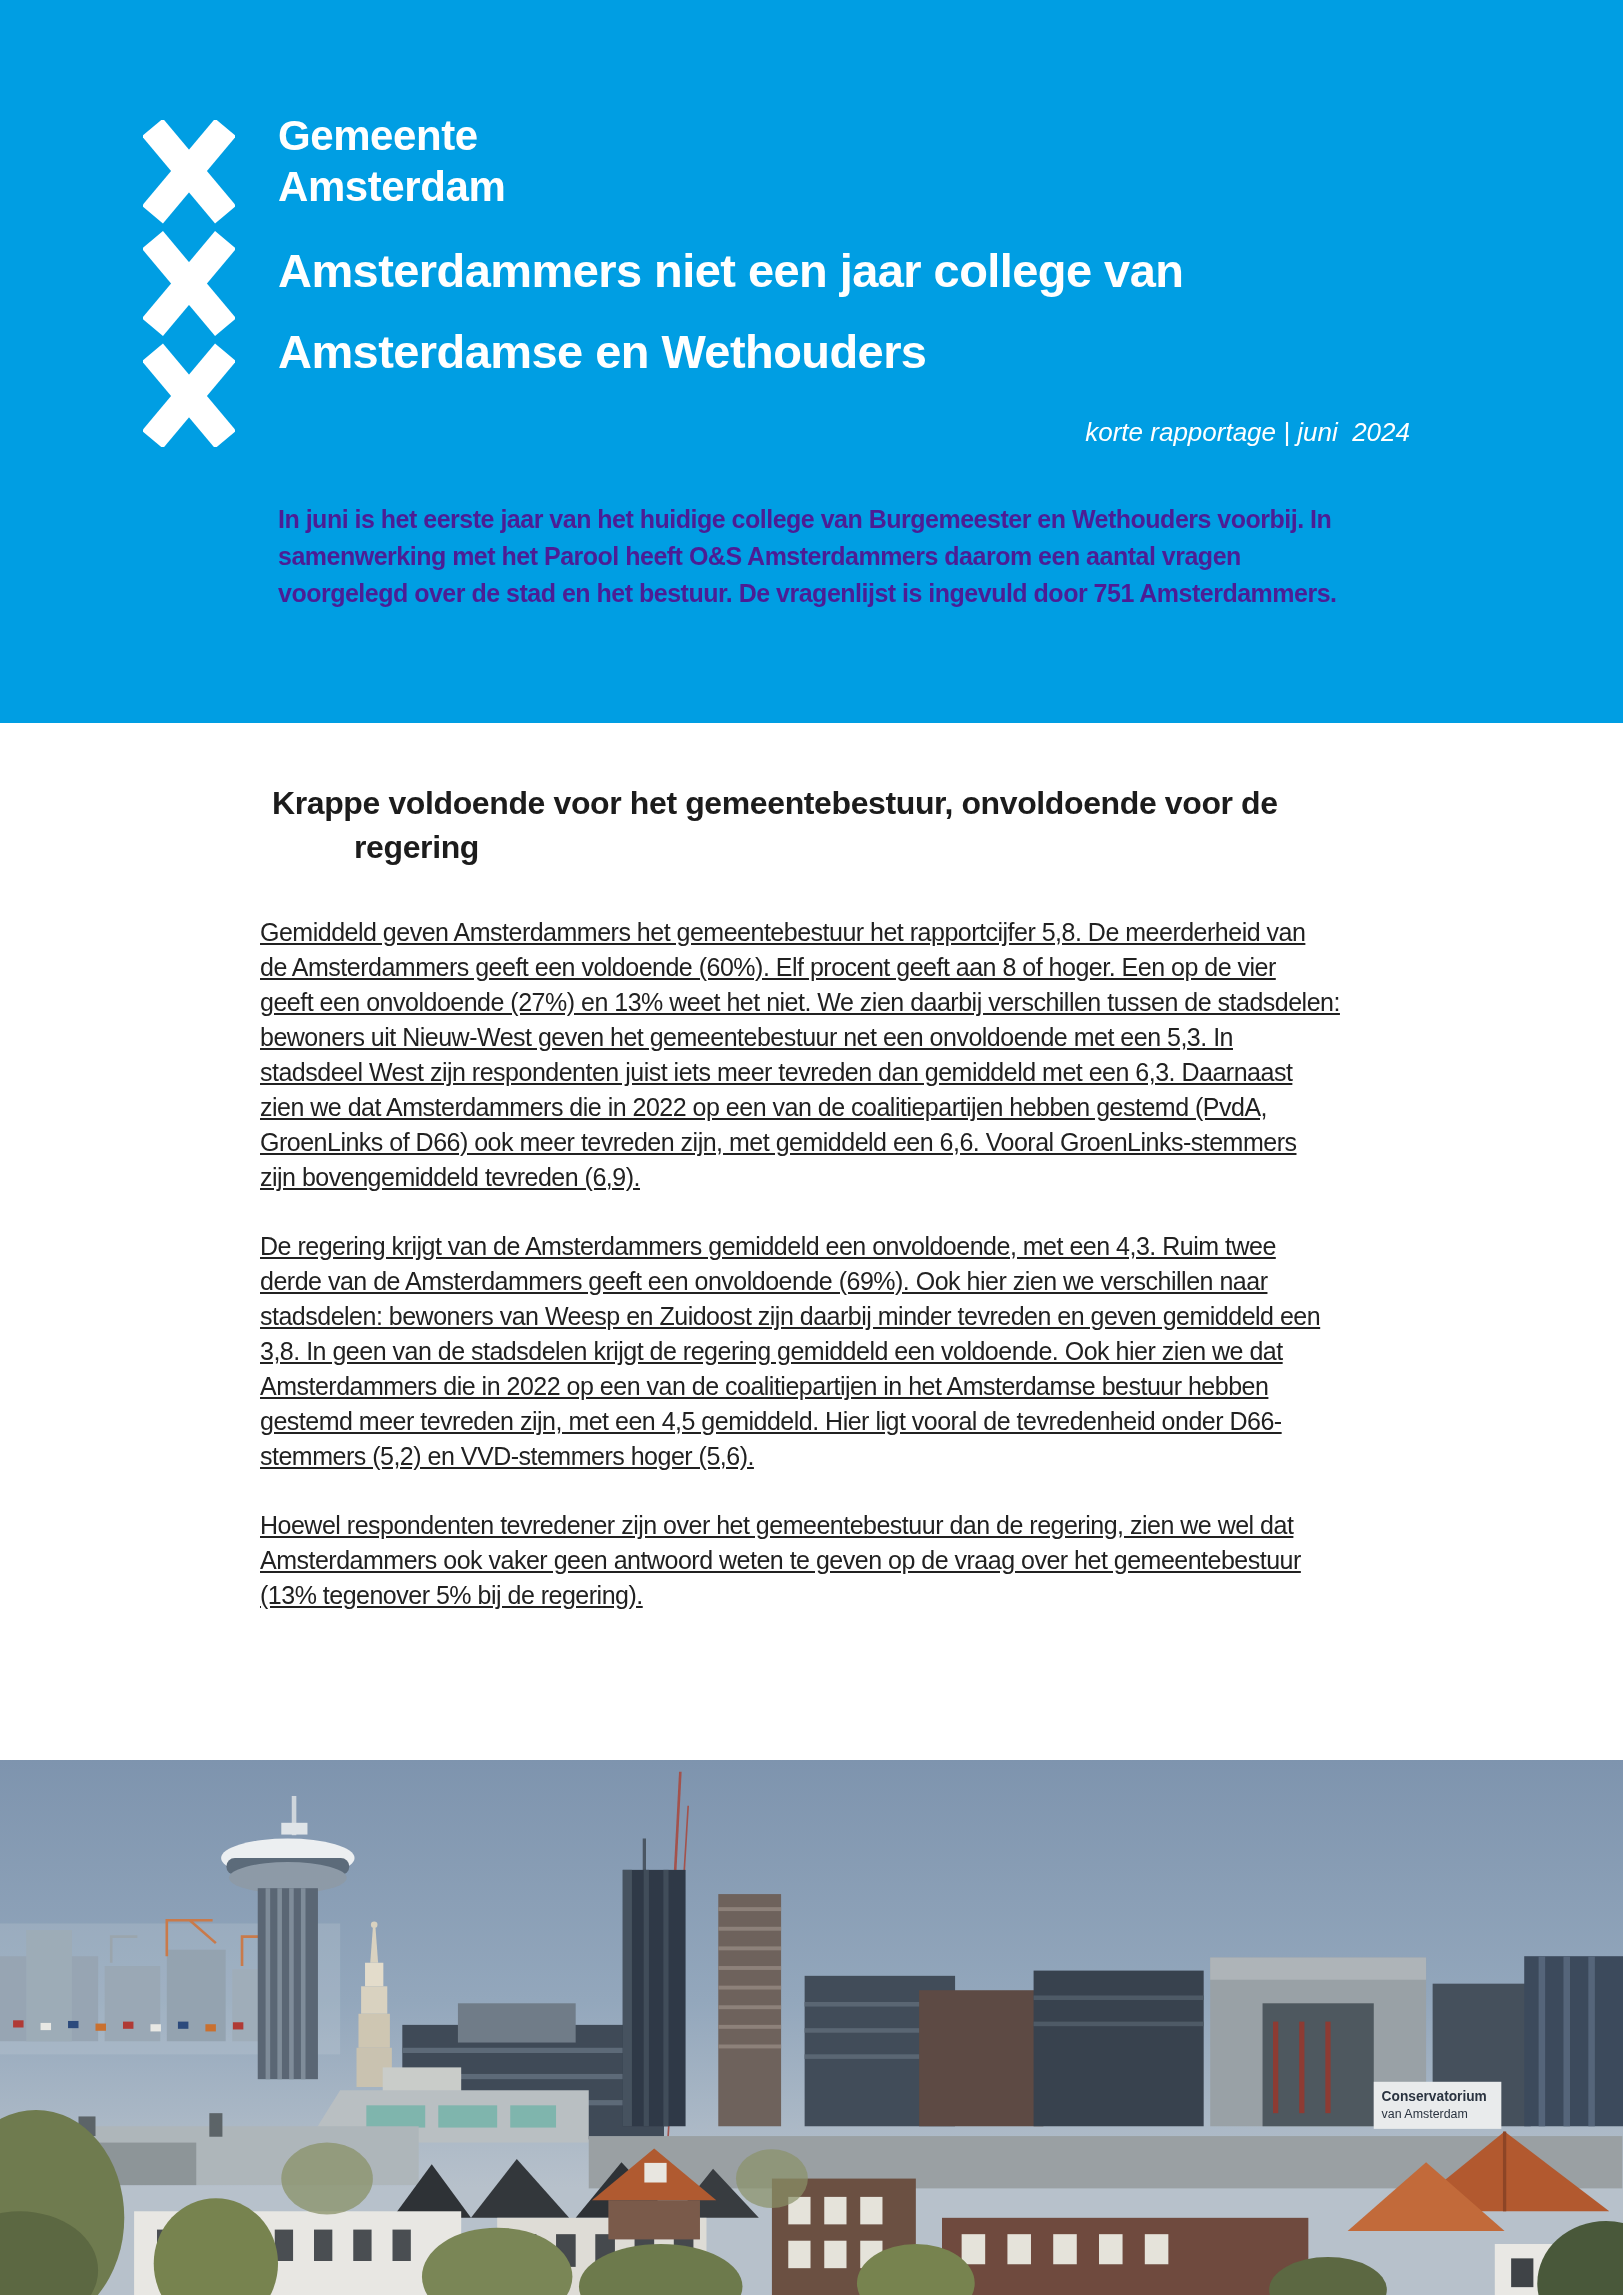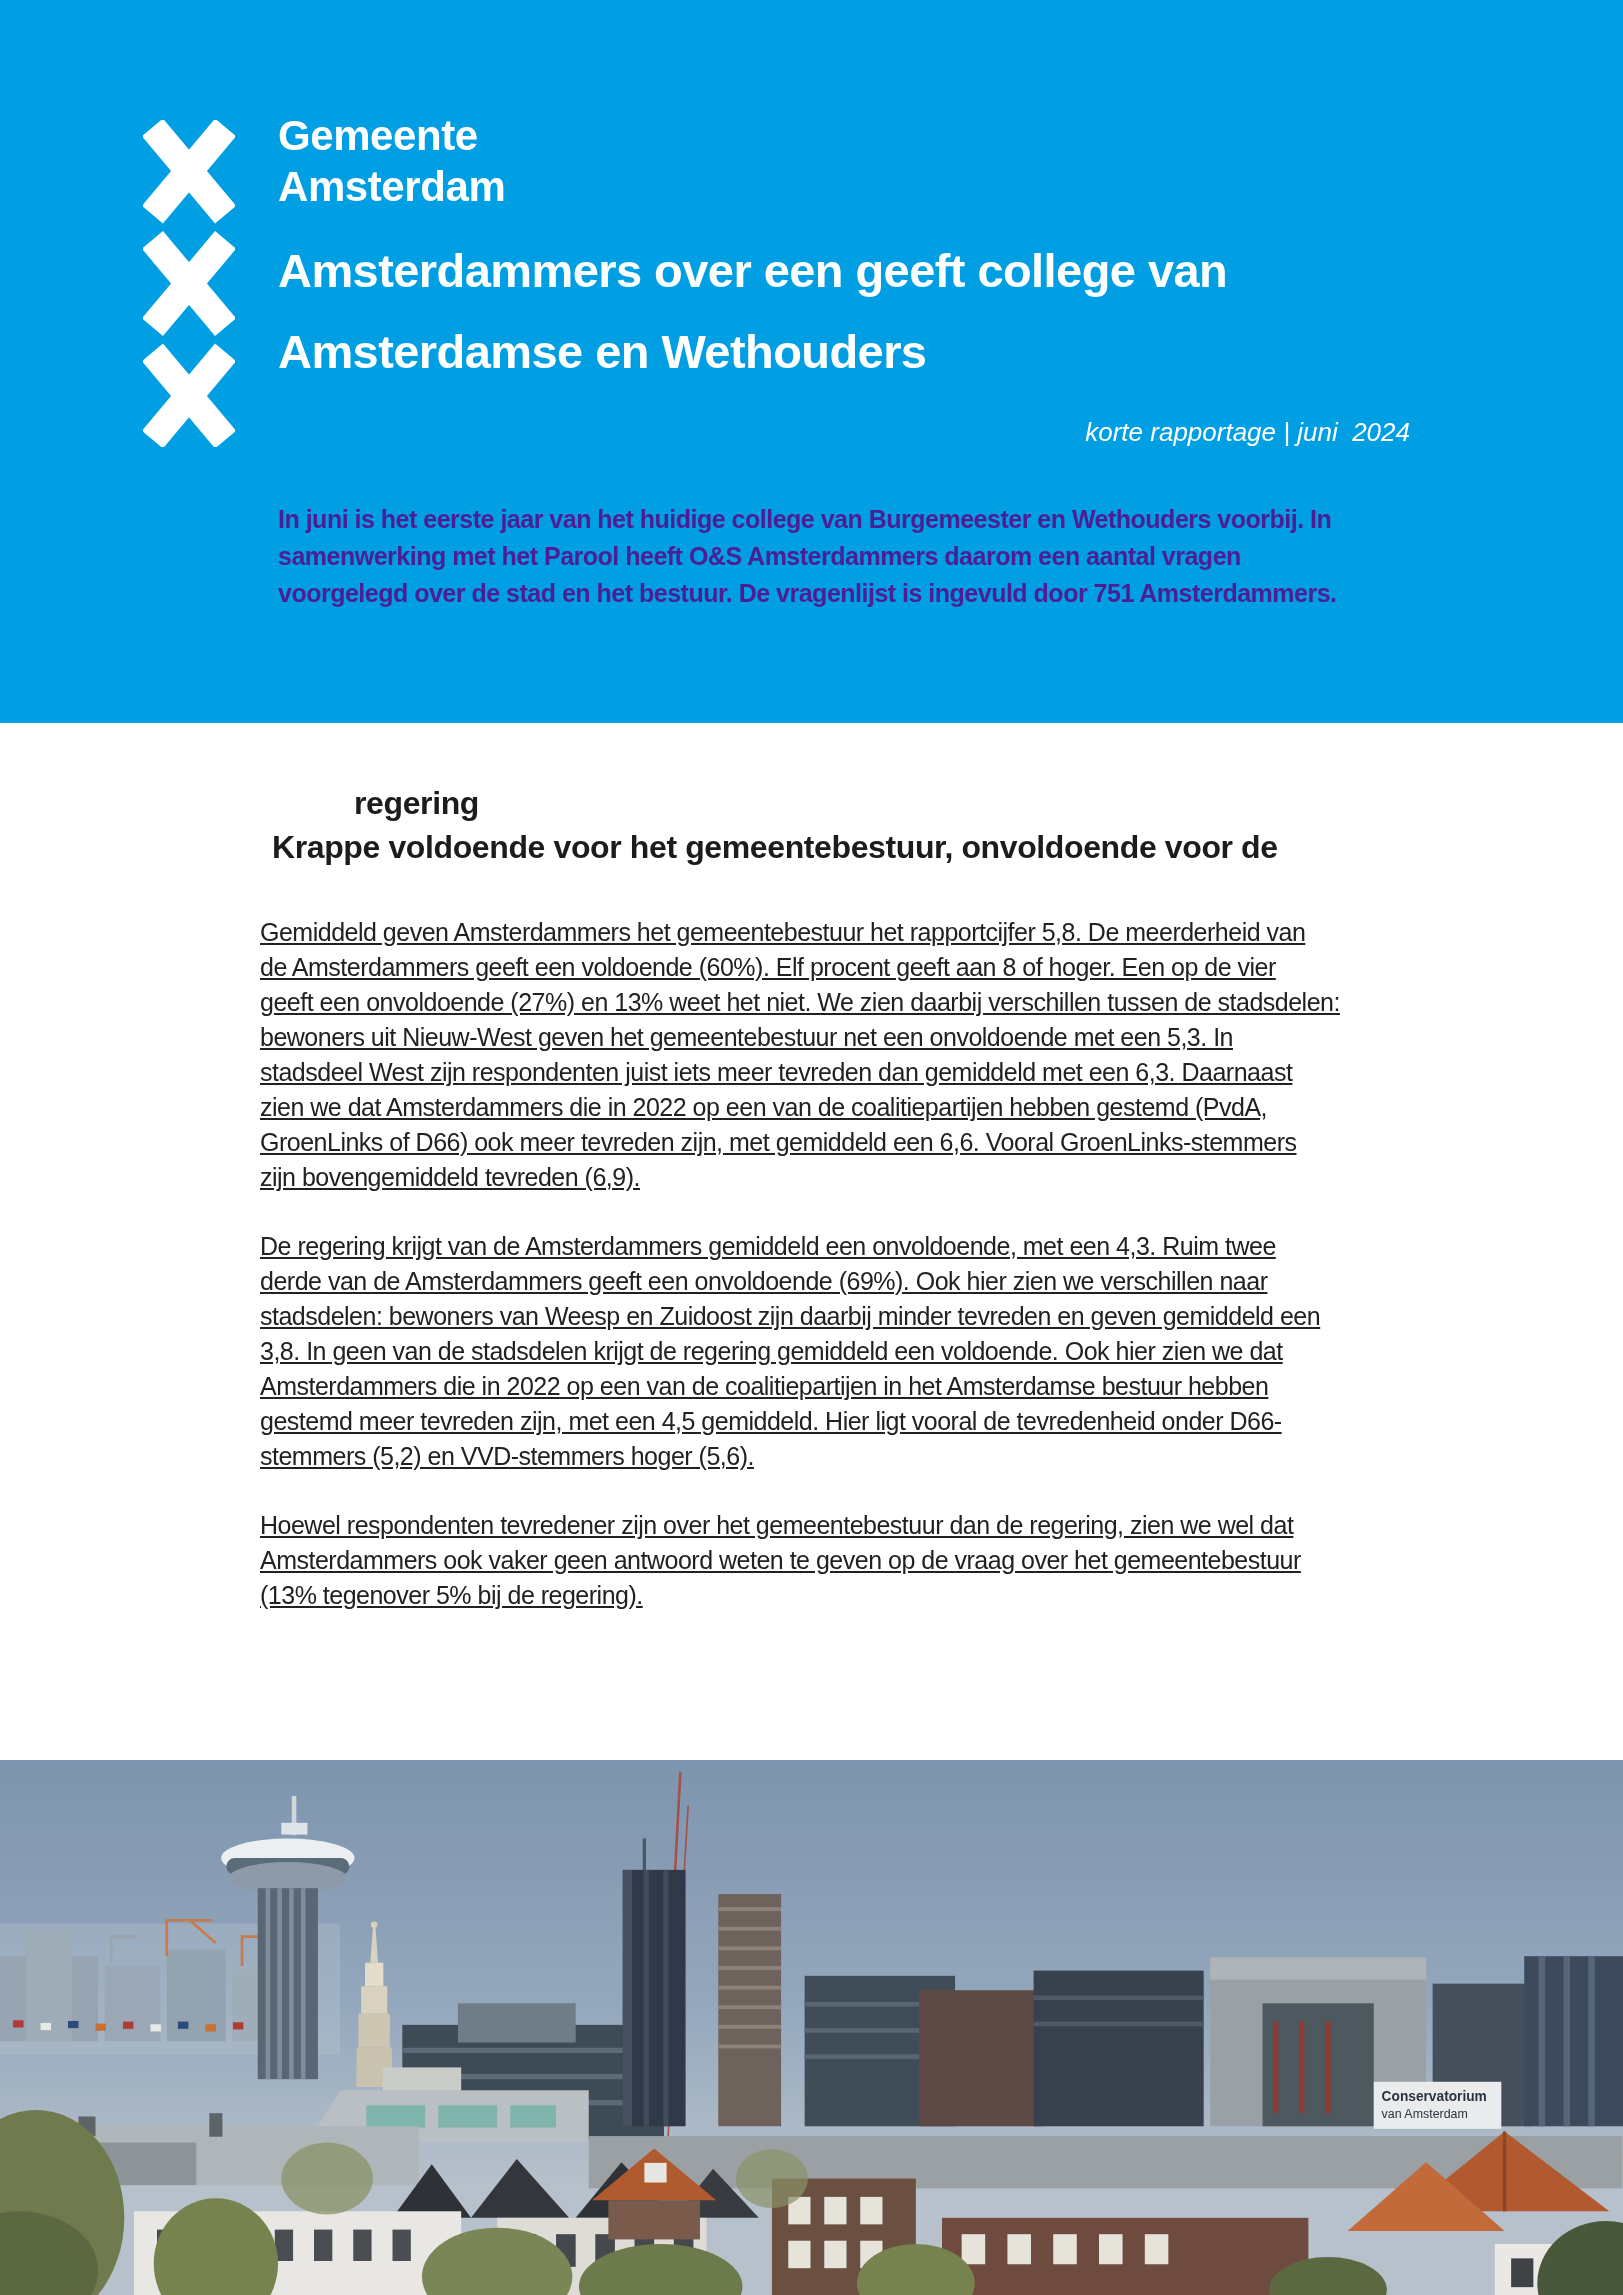--- a/index.html
+++ b/index.html
@@ -60,34 +60,34 @@
           <rect x="-87" y="-21" width="174" height="42" transform="rotate(50)"></rect>
           <rect x="-87" y="-21" width="174" height="42" transform="rotate(-50)"></rect>
         </g>
       </g>
     </svg>
 
     <div class="wordmark">Gemeente
 Amsterdam</div>
 
     <div class="report-title">
-      <div class="tline">Amsterdammers over een geeft college van</div>
+      <div class="tline">Amsterdammers niet een jaar college van</div>
       <div class="tline">Amsterdamse en Wethouders</div>
     </div>
 
     <div class="report-subtitle">korte rapportage | juni  2024</div>
 
     <div class="intro-par">In juni is het eerste jaar van het huidige college van Burgemeester en Wethouders voorbij. In
 samenwerking met het Parool heeft O&amp;S Amsterdammers daarom een aantal vragen
 voorgelegd over de stad en het bestuur. De vragenlijst is ingevuld door 751 Amsterdammers.</div>
   </div>
 
   <div class="section-heading">
+    <div class="hline">Krappe voldoende voor het gemeentebestuur, onvoldoende voor de</div>
     <div class="hline hline2">regering</div>
-    <div class="hline">Krappe voldoende voor het gemeentebestuur, onvoldoende voor de</div>
   </div>
 
   <div class="body-copy">
     <p>Gemiddeld geven Amsterdammers het gemeentebestuur het rapportcijfer 5,8. De meerderheid van
 de Amsterdammers geeft een voldoende (60%). Elf procent geeft aan 8 of hoger. Een op de vier
 geeft een onvoldoende (27%) en 13% weet het niet. We zien daarbij verschillen tussen de stadsdelen:
 bewoners uit Nieuw-West geven het gemeentebestuur net een onvoldoende met een 5,3. In
 stadsdeel West zijn respondenten juist iets meer tevreden dan gemiddeld met een 6,3. Daarnaast
 zien we dat Amsterdammers die in 2022 op een van de coalitiepartijen hebben gestemd (PvdA,
 GroenLinks of D66) ook meer tevreden zijn, met gemiddeld een 6,6. Vooral GroenLinks-stemmers

